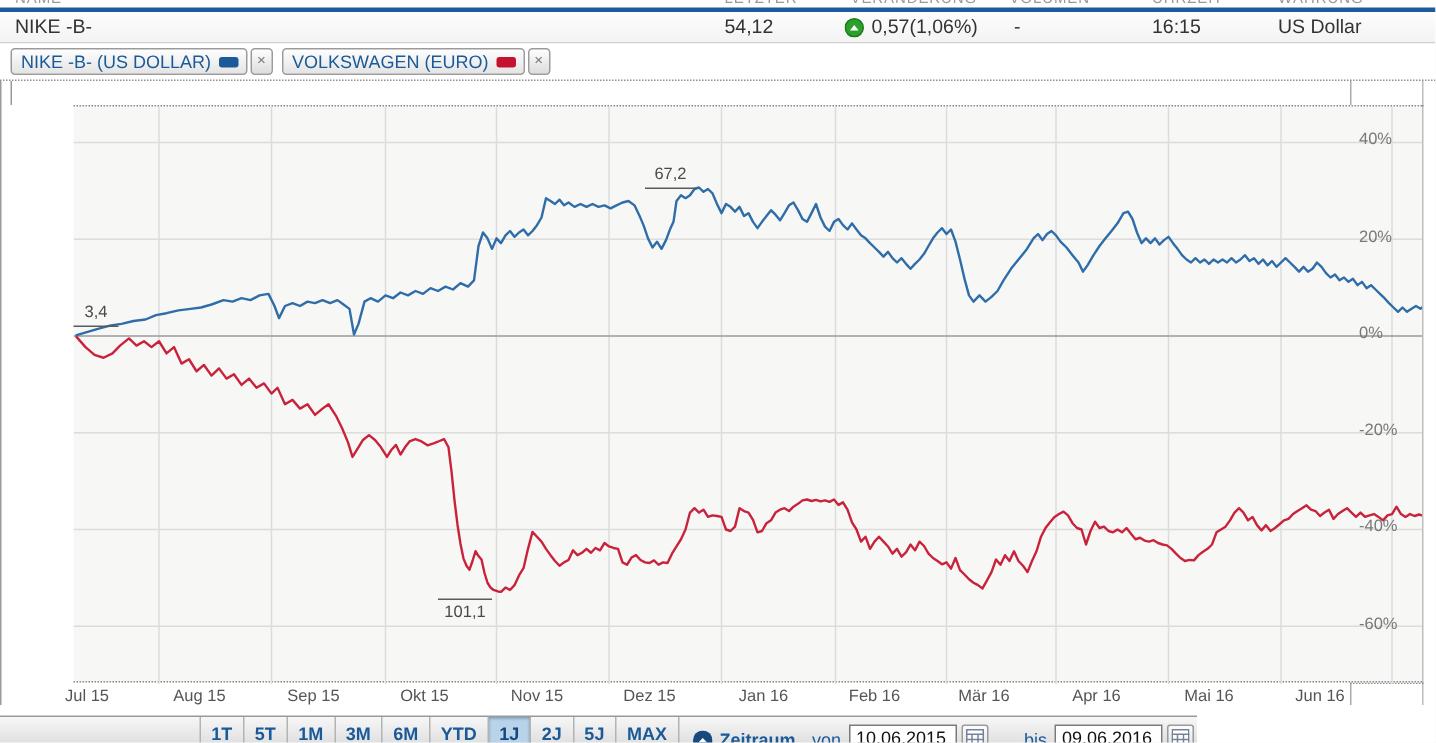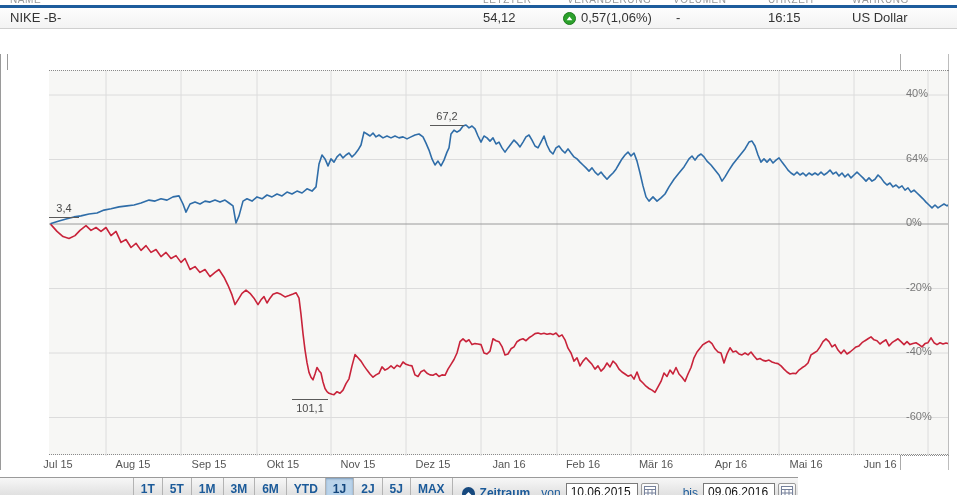--- a/index.html
+++ b/index.html
@@ -85,20 +85,21 @@
     <svg class="up-circle" style="left:563px" width="13" height="13">
       <circle cx="6.5" cy="6.5" r="6" fill="#2ba12b" stroke="#1d7a1d"></circle>
       <path d="M3.6 8.3 L6.5 4.6 L9.4 8.3 Z" fill="#fff"></path>
     </svg>
     <span id="quote-change" style="left:581px">0,57(1,06%)</span>
     <span style="left:676px">-</span>
     <span style="left:768px">16:15</span>
     <span style="left:852px">US Dollar</span>
   </div>
 
+  <div id="tag-row"><span class="tag-pill"><span>NIKE -B- (US DOLLAR)</span><span class="tag-swatch" style="background:#1b5a99"></span></span><span class="tag-close">×</span><span class="tag-pill"><span>VOLKSWAGEN (EURO)</span><span class="tag-swatch" style="background:#c41230"></span></span><span class="tag-close">×</span></div>
 
   <div id="chart">
     <div class="edge" style="left:0;top:0;width:1px;height:416px"></div>
     <div class="edge" style="left:7px;top:0;width:1px;height:16px"></div>
     <div id="axis-right-rule"></div>
     <div id="outer-right-rule"></div>
     <div id="dotted-ext-top"></div>
     <div id="dotted-ext-bottom"></div>
     <div id="plot">
         <svg width="899" height="385">
@@ -125,21 +126,21 @@
         </svg>
         <div class="anno-line" style="left:381px; top:54px; width:34px"></div>
         <div class="anno" style="left:368px; top:39px; width:60px">67,2</div>
         <div class="anno-line" style="left:0px; top:146px; width:30px"></div>
         <div class="anno" style="left:-15px; top:131px; width:60px">3,4</div>
         <div class="anno-line" style="left:243px; top:328px; width:36px"></div>
         <div class="anno" style="left:231px; top:331px; width:60px">101,1</div>
       </div>
     <div id="ylabels">
         <span class="ylabel" style="top:33px">40%</span>
-        <span class="ylabel" style="top:97.5px">64%</span>
+        <span class="ylabel" style="top:97.5px">20%</span>
         <span class="ylabel" style="top:162px">0%</span>
         <span class="ylabel" style="top:226.5px">-20%</span>
         <span class="ylabel" style="top:291px">-40%</span>
         <span class="ylabel" style="top:355.5px">-60%</span>
       </div>
     <div id="xlabels">
         <span class="xlabel" style="left:26px">Jul 15</span>
         <span class="xlabel" style="left:101px">Aug 15</span>
         <span class="xlabel" style="left:177px">Sep 15</span>
         <span class="xlabel" style="left:251px">Okt 15</span>

